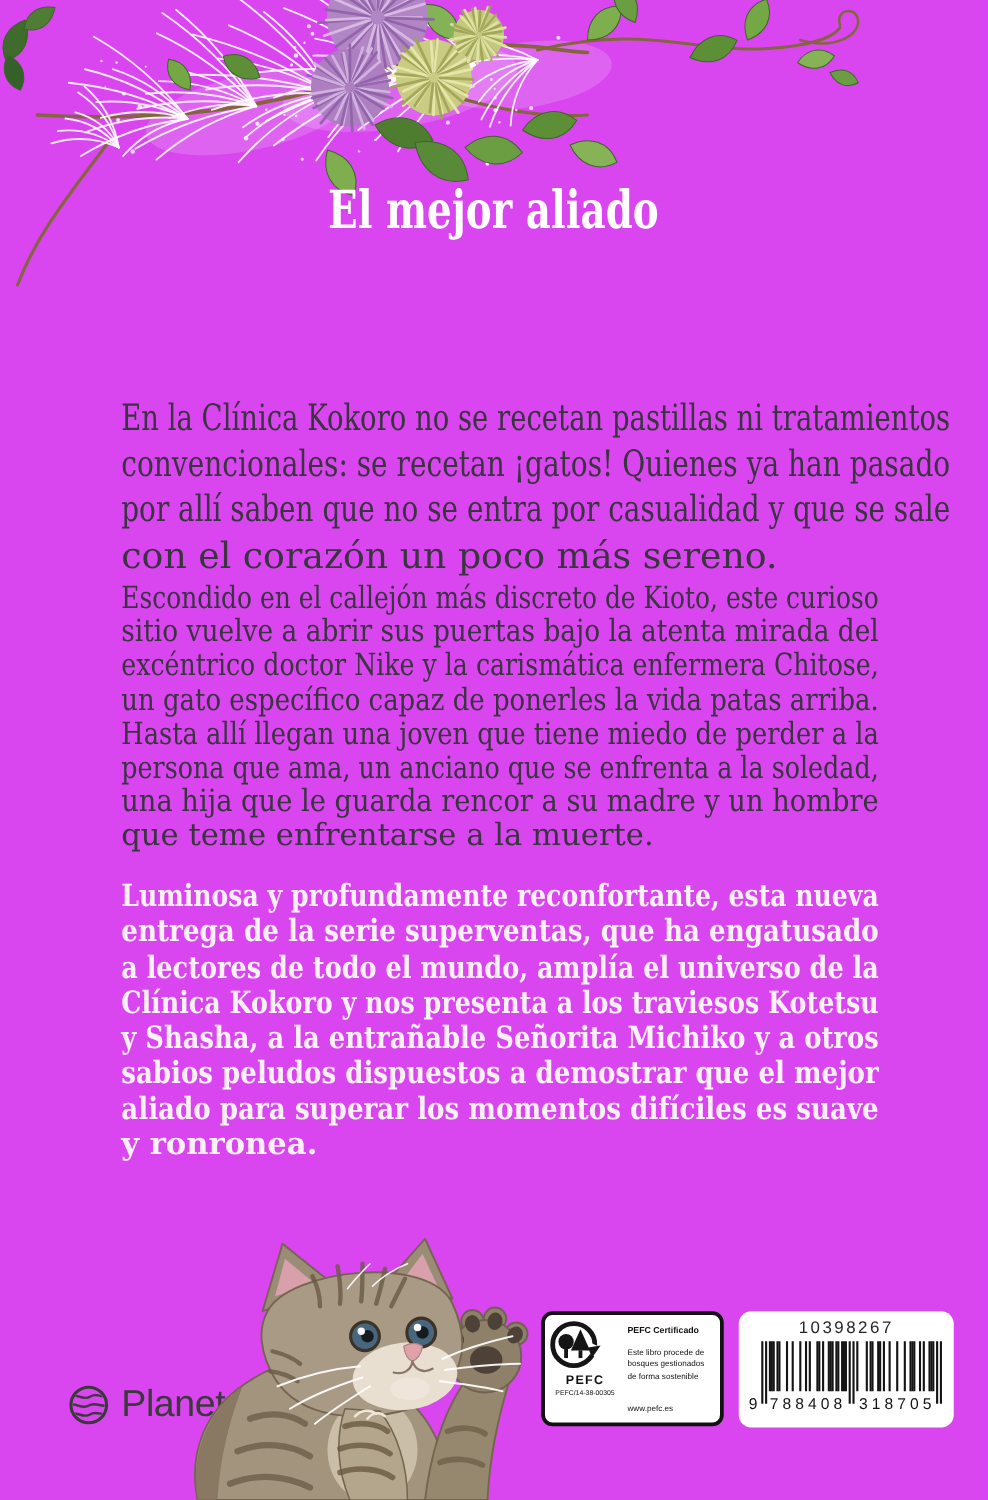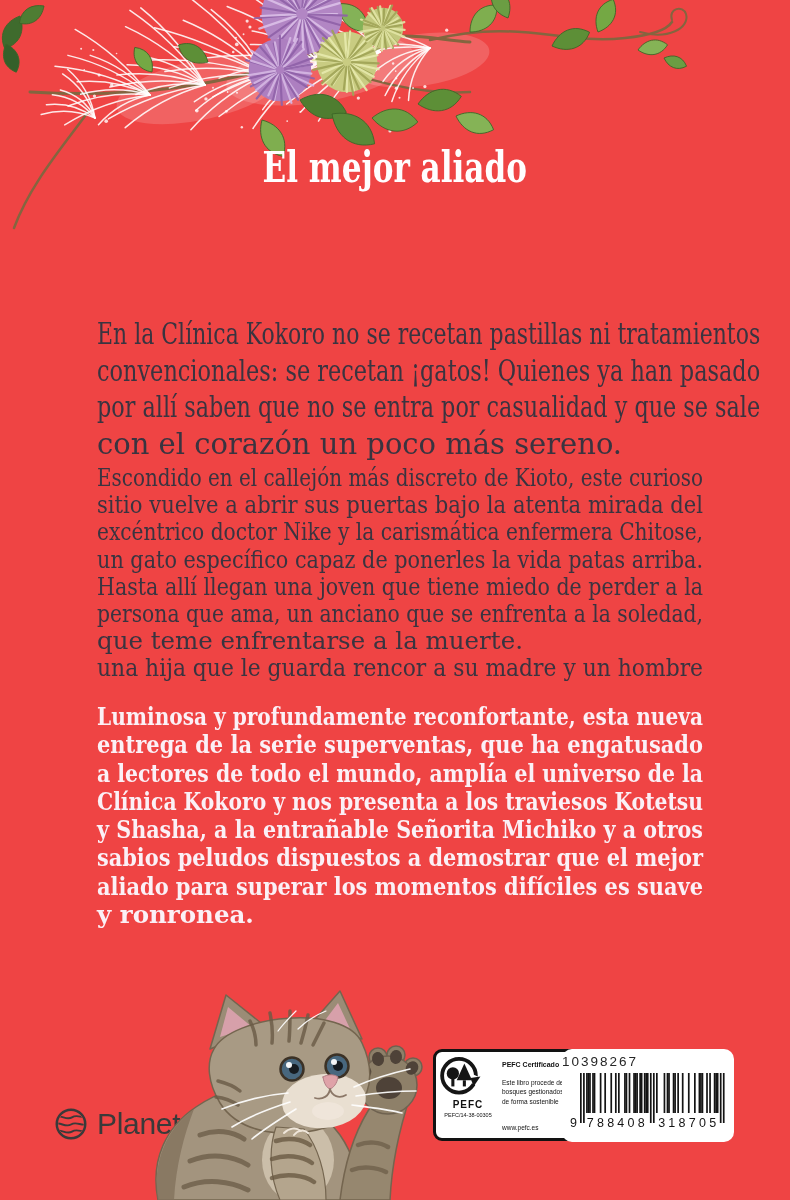--- a/index.html
+++ b/index.html
@@ -26,30 +26,30 @@
   .pefc{position:absolute;left:433px;top:1049px;width:146px;height:92px;background:#fff;
         border:3px solid #121212;border-radius:9px;display:flex;box-sizing:border-box;
         font-family:"Liberation Sans",sans-serif;color:#111;}
   .pefc-left{width:64px;padding-top:3px;text-align:center;}
   .pefc-word{font-size:10px;font-weight:bold;letter-spacing:1px;margin-top:-2px;}
   .pefc-code{font-size:5.5px;margin-top:2px;}
   .pefc-right{flex:1;padding:8px 5px 5px 2px;font-size:6.5px;line-height:1.5;display:flex;flex-direction:column;}
   .pefc-title{font-weight:bold;font-size:7px;margin-bottom:7px;}
   .pefc-desc{margin-bottom:0;}
   .pefc-url{margin-top:auto;}
-  .bc{position:absolute;left:562px;top:1049px;width:172px;height:93px;background:#fff;
-      border-radius:10px;text-align:left;padding-top:5px;box-sizing:border-box;
+  .bc{position:absolute;left:591px;top:1049px;width:172px;height:93px;background:#fff;
+      border-radius:10px;text-align:center;padding-top:5px;box-sizing:border-box;
       font-family:"Liberation Sans",sans-serif;}
   .sku{font-size:13.5px;letter-spacing:2px;color:#262626;}
   #ean{margin:1px auto 0;}
 </style>
 </head>
 <body>
 
-<div class="page" style="background: #ef4444;">
+<div class="page" style="background: #d946ef;">
 
   <svg id="floral" width="720" height="260" viewBox="0 0 720 260">
       <ellipse cx="200" cy="90" rx="85" ry="30" fill="#fff" opacity="0.16" transform="rotate(-12 200 90)"></ellipse>
       <ellipse cx="320" cy="70" rx="95" ry="32" fill="#fff" opacity="0.16" transform="rotate(-10 320 70)"></ellipse>
       <ellipse cx="420" cy="60" rx="70" ry="26" fill="#fff" opacity="0.16" transform="rotate(-8 420 60)"></ellipse>
       <path d="M 88 112 C 60 150, 30 185, 14 228" fill="none" stroke="#84653f" stroke-width="2.5" stroke-linecap="round"></path>
       <path d="M 30 92 C 130 98, 220 88, 320 52 C 400 25, 430 40, 470 42" fill="none" stroke="#84653f" stroke-width="3" stroke-linecap="round"></path>
       <path d="M 320 60 C 360 80, 420 95, 470 92" fill="none" stroke="#84653f" stroke-width="2.5" stroke-linecap="round"></path>
       <path d="M 430 40 C 520 18, 560 45, 625 38 C 655 35, 668 28, 672 22" fill="none" stroke="#84653f" stroke-width="2.5" stroke-linecap="round"></path>
       <path d="M 640 32 C 668 40, 690 28, 686 14 C 683 5, 668 8, 672 20" fill="none" stroke="#84653f" stroke-width="2" stroke-linecap="round"></path>
@@ -335,22 +335,22 @@
       <div class="tline"><span style="transform: scaleX(0.769249);">por allí saben que no se entra por casualidad y que se sale</span></div>
       <div class="tline"><span>con el corazón un poco más sereno.</span></div>
     </div>
   <div class="para pB" style="color: rgb(58, 52, 64);">
       <div class="tline"><span style="transform: scaleX(0.813406);">Escondido en el callejón más discreto de Kioto, este curioso</span></div>
       <div class="tline"><span style="transform: scaleX(0.862327);">sitio vuelve a abrir sus puertas bajo la atenta mirada del</span></div>
       <div class="tline"><span style="transform: scaleX(0.823614);">excéntrico doctor Nike y la carismática enfermera Chitose,</span></div>
       <div class="tline"><span style="transform: scaleX(0.847701);">un gato específico capaz de ponerles la vida patas arriba.</span></div>
       <div class="tline"><span style="transform: scaleX(0.84039);">Hasta allí llegan una joven que tiene miedo de perder a la</span></div>
       <div class="tline"><span style="transform: scaleX(0.828311);">persona que ama, un anciano que se enfrenta a la soledad,</span></div>
+      <div class="tline"><span style="transform: scaleX(0.891258);">una hija que le guarda rencor a su madre y un hombre</span></div>
       <div class="tline"><span>que teme enfrentarse a la muerte.</span></div>
-      <div class="tline"><span style="transform: scaleX(0.891258);">una hija que le guarda rencor a su madre y un hombre</span></div>
     </div>
   <div class="para pC" style="color: rgb(251, 240, 246);">
       <div class="tline"><span style="transform: scaleX(0.820634);">Luminosa y profundamente reconfortante, esta nueva</span></div>
       <div class="tline"><span style="transform: scaleX(0.855573);">entrega de la serie superventas, que ha engatusado</span></div>
       <div class="tline"><span style="transform: scaleX(0.833276);">a lectores de todo el mundo, amplía el universo de la</span></div>
       <div class="tline"><span style="transform: scaleX(0.828399);">Clínica Kokoro y nos presenta a los traviesos Kotetsu</span></div>
       <div class="tline"><span style="transform: scaleX(0.843883);">y Shasha, a la entrañable Señorita Michiko y a otros</span></div>
       <div class="tline"><span style="transform: scaleX(0.851385);">sabios peludos dispuestos a demostrar que el mejor</span></div>
       <div class="tline"><span style="transform: scaleX(0.853859);">aliado para superar los momentos difíciles es suave</span></div>
       <div class="tline"><span>y ronronea.</span></div>

